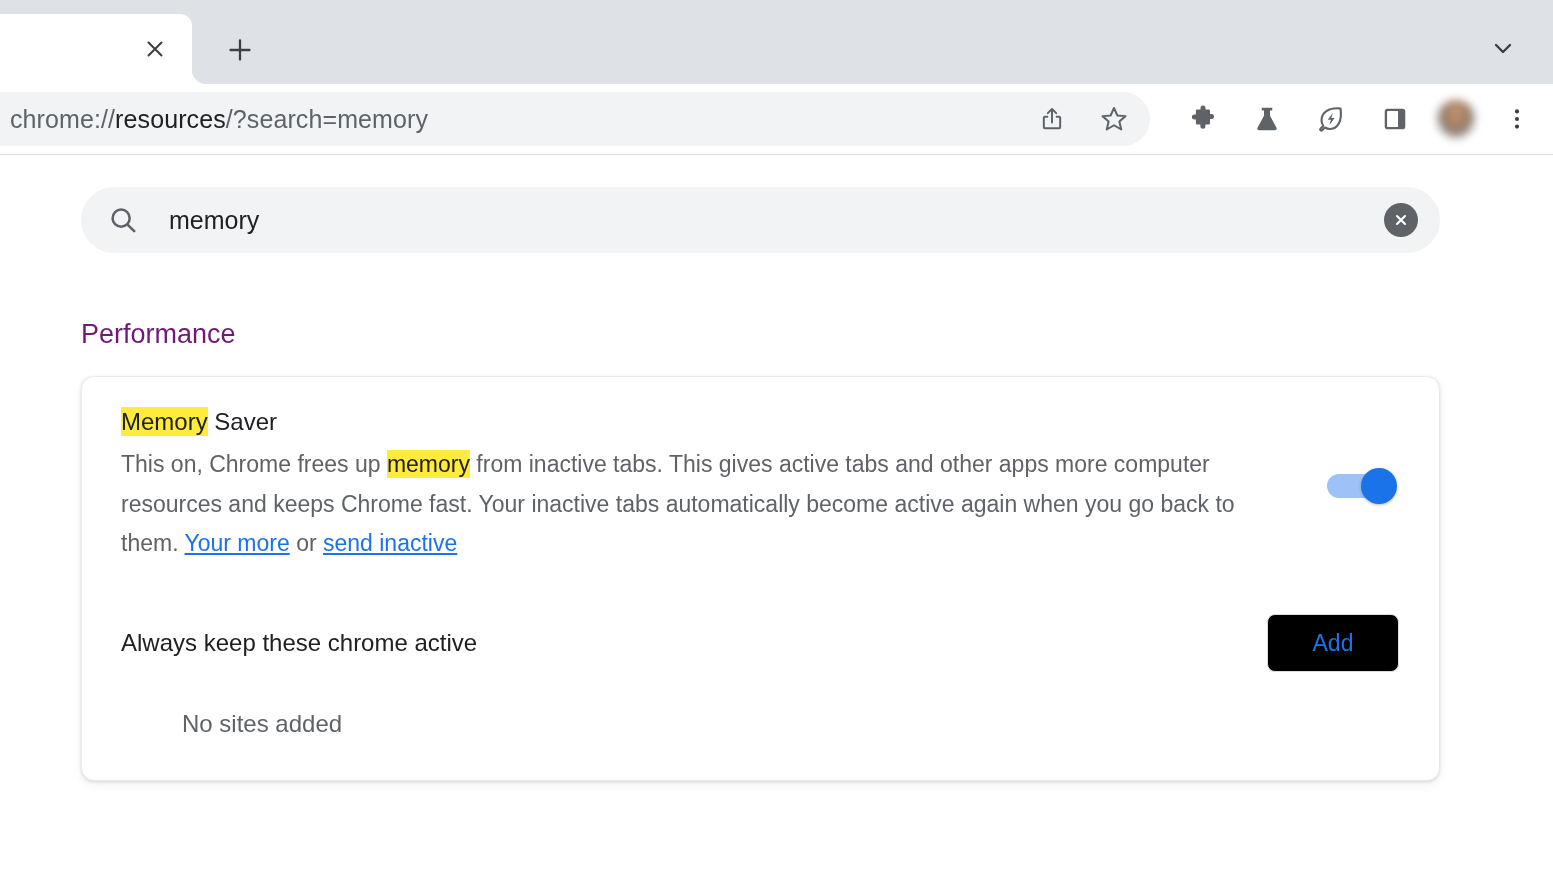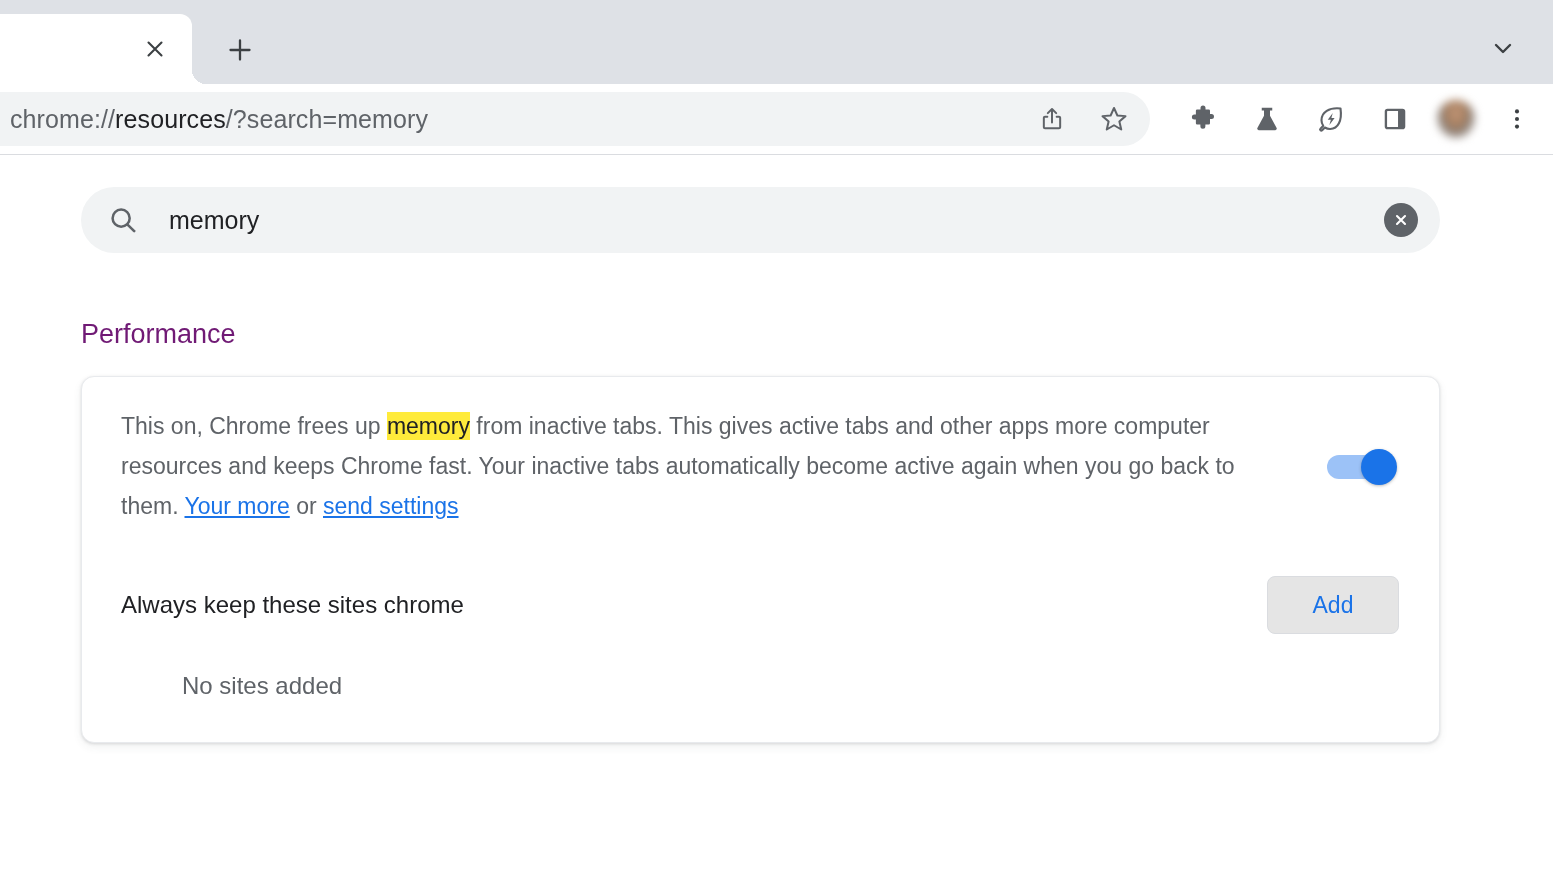--- a/index.html
+++ b/index.html
@@ -267,21 +267,21 @@
   .sites-label {
     flex: 1;
     font-size: 24px;
     color: #202124;
   }
   .add-btn {
     min-width: 132px;
     height: 58px;
     border: 1px solid #dadce0;
     border-radius: 8px;
-    background: #e5e5e5;
+    background: #000000;
     color: #1a73e8;
     font-size: 23px;
     font-weight: 500;
     font-family: "Liberation Sans", sans-serif;
     display: flex;
     align-items: center;
     justify-content: center;
   }
 
   .empty-row {
@@ -407,32 +407,35 @@
         </span>
       </div>
     </div>
 
     <h2 class="section-title">Performance</h2>
 
     <div class="card">
 
       <div class="card-row">
         <div class="card-row-text">
+          <div class="row-title">
+            <mark>Memory</mark><span> Saver</span>
+          </div>
           <div class="row-desc">
-            <span>This on, Chrome frees up </span><mark>memory</mark><span> from inactive tabs. This gives active tabs and other apps more computer resources and keeps Chrome fast. Your inactive tabs automatically become active again when you go back to them. </span><a class="link" href="#">Your more</a><span> or </span><a class="link" href="#">send settings</a>
+            <span>This on, Chrome frees up </span><mark>memory</mark><span> from inactive tabs. This gives active tabs and other apps more computer resources and keeps Chrome fast. Your inactive tabs automatically become active again when you go back to them. </span><a class="link" href="#">Your more</a><span> or </span><a class="link" href="#">send inactive</a>
           </div>
         </div>
         <div class="toggle">
           <span class="toggle-track"></span>
           <span class="toggle-knob"></span>
         </div>
       </div>
 
       <div class="divider-row">
-        <span class="sites-label">Always keep these sites chrome</span>
+        <span class="sites-label">Always keep these chrome active</span>
         <button class="add-btn">Add</button>
       </div>
 
       <div class="empty-row">
         <span class="empty-text">No sites added</span>
       </div>
 
     </div>
   </div>
 </div>

